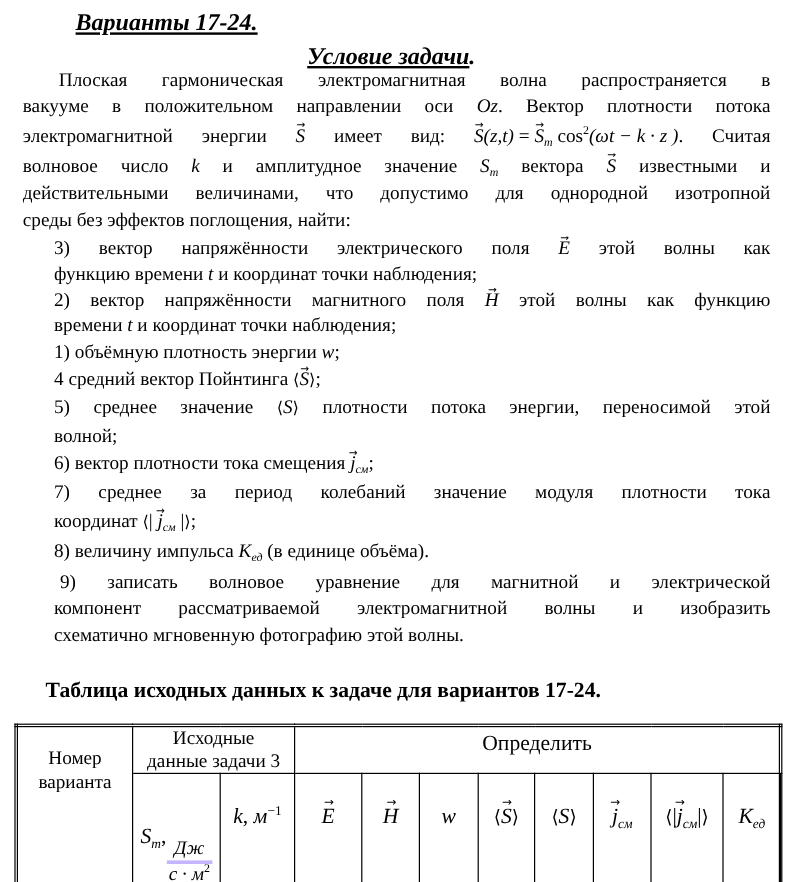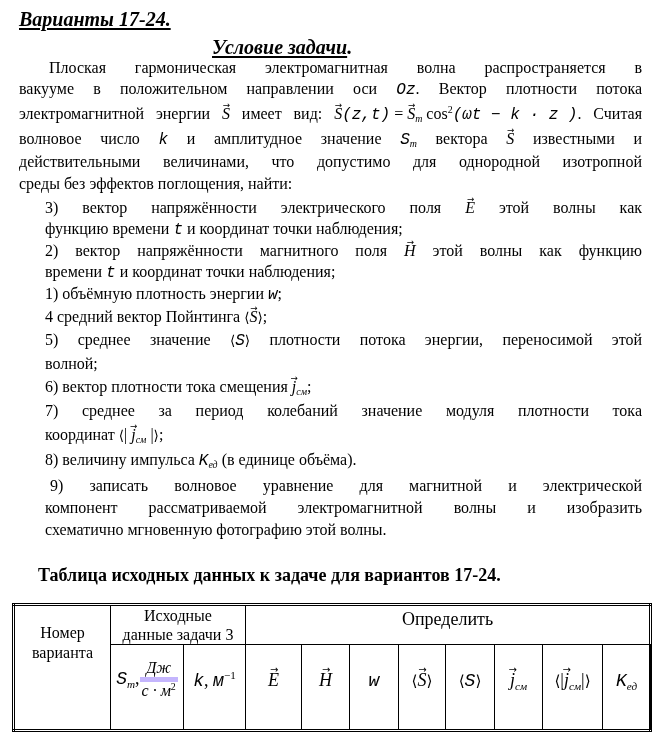--- a/index.html
+++ b/index.html
@@ -8,26 +8,26 @@
     background:#ffffff; color:#000000;
     font-family:"Liberation Serif", serif;
   }
   .ln {
     position:absolute; height:22px; line-height:22px; font-size:16px;
     white-space:nowrap;
   }
   .j { white-space:normal; text-align:justify; text-align-last:justify; overflow:hidden; }
   .t1, .t2 {
     position:absolute; font-size:20px; line-height:24px; height:26px;
-    font-weight:bold; font-style:italic; white-space:nowrap;
+    font-weight:bold; font-style:italic; white-space:nowrap;margin-left:44px;
   }
   .t1 { left:19px; top:7px; text-decoration:underline; text-decoration-thickness:2px; text-underline-offset:2px; }
   .t2 { left:212px; top:35px; }
   .u { text-decoration:underline; text-decoration-thickness:2px; text-underline-offset:2px; }
-  .mi { font-style:italic;font-family:Liberation Mono, monospace; }
+  .mi { font-style:italic; }
   .vec { position:relative; display:inline-block; font-style:italic; line-height:1; }
   .vec::before {
     content:"\2192"; position:absolute; left:55%; transform:translateX(-50%);
     top:-0.62em; font-size:0.55em; font-style:normal; line-height:1;
     font-family:"DejaVu Sans", sans-serif;
   }
   .sub { font-size:0.62em; font-style:italic; vertical-align:-0.35em; line-height:1; }
   .sup { font-size:0.62em; vertical-align:0.6em; line-height:1; }
   .ang { font-family:"Liberation Serif", "DejaVu Sans", serif; font-size:0.85em; }
   .grp { display:inline-block; white-space:nowrap; line-height:1; }
@@ -41,21 +41,21 @@
   }
   .tbl td { border:1px solid #000; padding:0; text-align:center; font-size:16px; }
   .r1 { height:38px; }
   .r2 { height:86px; }
   .c-variant { vertical-align:top; padding-top:17px !important; line-height:20px; }
   .c-input { vertical-align:middle; line-height:19px; }
   .c-det { vertical-align:top; padding-top:2px !important; font-size:18px !important; line-height:22px; }
   .c-sym { vertical-align:top; padding-top:24px !important; font-size:18px !important; line-height:22px; }
   .c-sm { vertical-align:top; padding-top:14px !important; font-size:18px !important; }
   .frac { display:inline-block; vertical-align:middle; text-align:center; font-style:italic; font-size:16px; }
-  .frac .num { display:block; border-bottom:5px solid #c4b5fd; line-height:18px; padding:0 2px; }
+  .frac .num { display:block; border-bottom:3px solid #c4b5fd; line-height:18px; padding:0 2px;margin-top:40px; }
   .frac .den { display:block; line-height:18px; padding:0 2px; }
 </style>
 </head>
 <body>
 
 <div class="t1">Варианты 17-24.</div>
 <div class="t2"><span class="u">Условие задачи</span><span>.</span></div>
 
 <div class="ln j" style="left:49px;top:57px;width:593px">Плоская гармоническая электромагнитная волна распространяется в</div>
 

